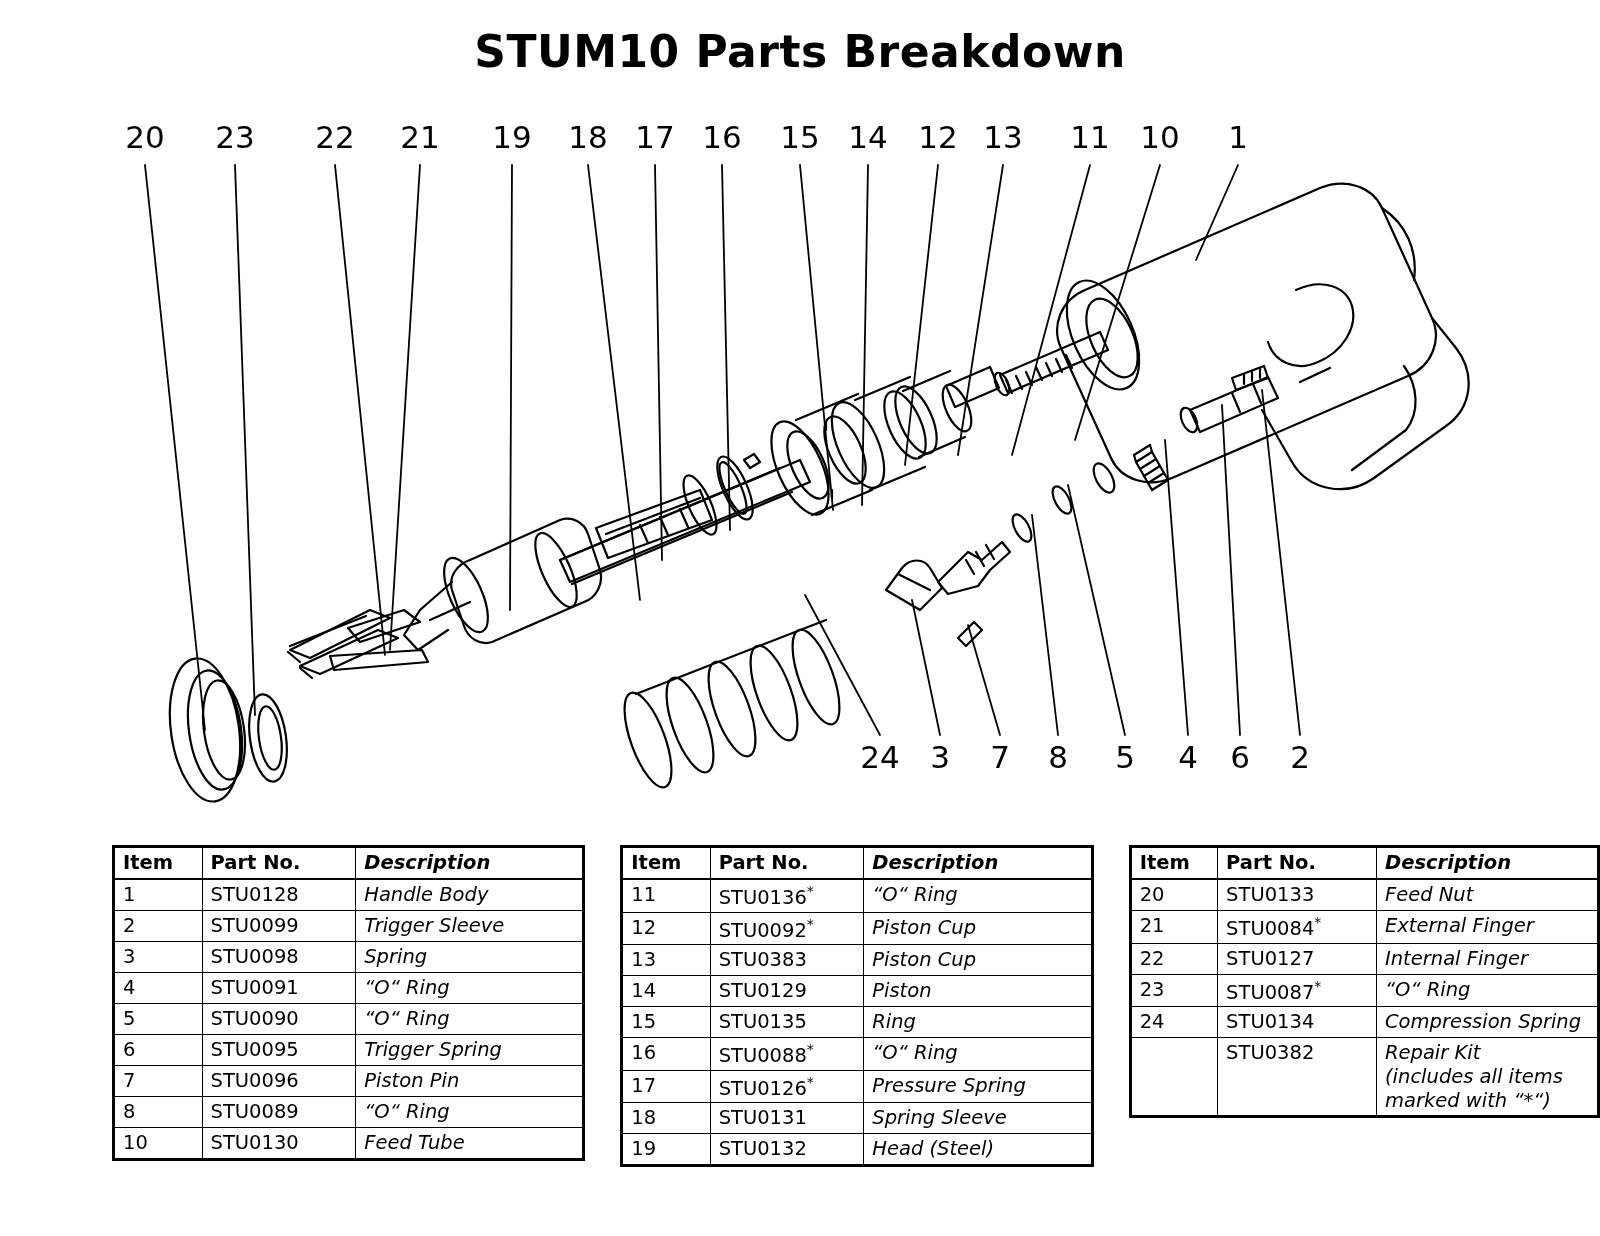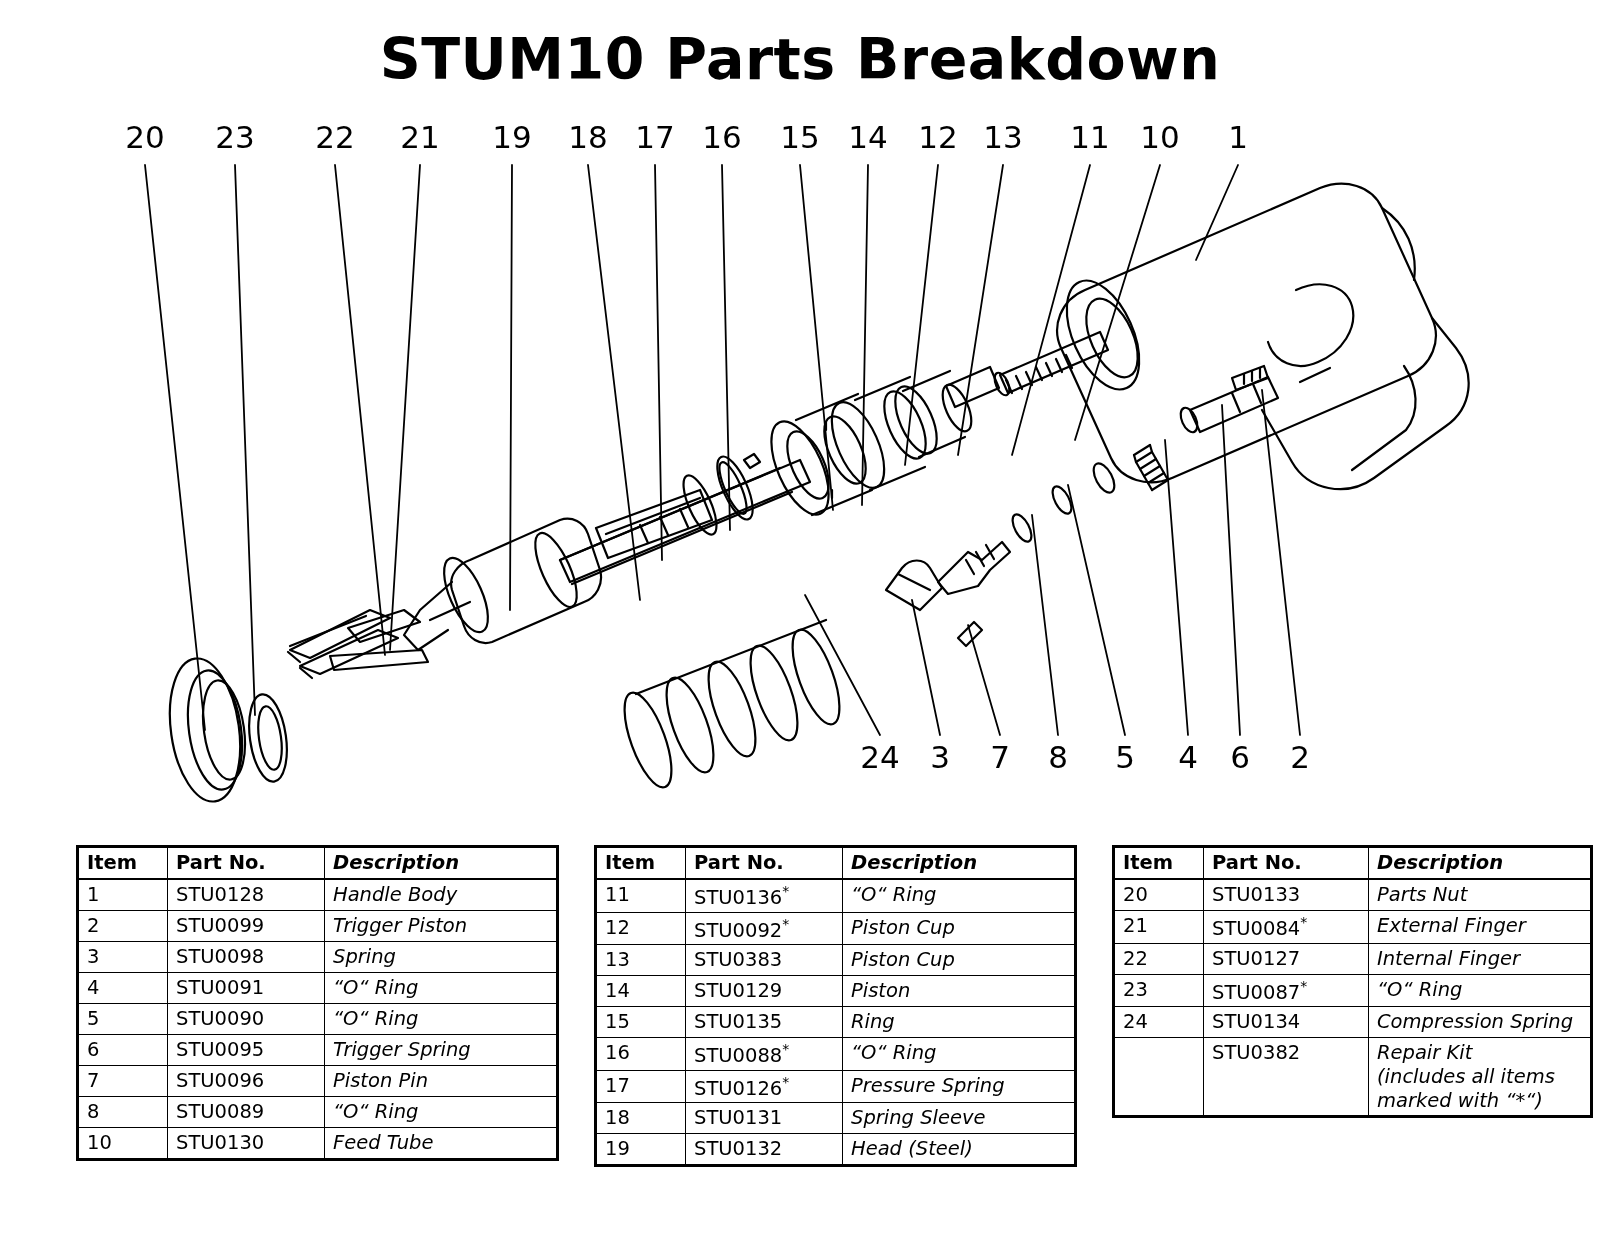--- a/index.html
+++ b/index.html
@@ -14,21 +14,21 @@
     font-family: "DejaVu Sans", sans-serif;
     color: #000000;
     overflow: hidden;
   }
   #page-title {
     position: absolute;
     top: 26px;
     left: 0;
     width: 1600px;
     text-align: center;
-    font-size: 57px;
+    font-size: 44px;
     font-weight: bold;
     letter-spacing: 0.5px;
   }
   #diagram-area {
     position: absolute;
     top: 90px;
     left: 0;
     width: 1600px;
     height: 720px;
   }
@@ -42,21 +42,21 @@
   }
   
   #tables {
     position: absolute;
     top: 845px;
     left: 0;
     width: 1600px;
     height: 340px;
     display: flex;
     gap: 35px;
-    padding-left: 76px;
+    padding-left: 112px;
     box-sizing: border-box;
   }
   .parts-table {
     border-collapse: collapse;
     border: 3px solid #000;
     font-size: 19.5px;
     background: #fff;
     table-layout: fixed;
     align-self: flex-start;
   }
@@ -292,21 +292,21 @@
     </thead>
     <tbody>
         <tr>
           <td class="col-item">1</td>
           <td class="col-part">STU0128</td>
           <td class="col-desc">Handle Body</td>
         </tr>
         <tr>
           <td class="col-item">2</td>
           <td class="col-part">STU0099</td>
-          <td class="col-desc">Trigger Piston</td>
+          <td class="col-desc">Trigger Sleeve</td>
         </tr>
         <tr>
           <td class="col-item">3</td>
           <td class="col-part">STU0098</td>
           <td class="col-desc">Spring</td>
         </tr>
         <tr>
           <td class="col-item">4</td>
           <td class="col-part">STU0091</td>
           <td class="col-desc">“O“ Ring</td>
@@ -401,21 +401,21 @@
       <tr>
         <th class="col-item">Item</th>
         <th class="col-part">Part No.</th>
         <th class="col-desc">Description</th>
       </tr>
     </thead>
     <tbody>
         <tr>
           <td class="col-item">20</td>
           <td class="col-part">STU0133</td>
-          <td class="col-desc">Parts Nut</td>
+          <td class="col-desc">Feed Nut</td>
         </tr>
         <tr>
           <td class="col-item">21</td>
           <td class="col-part">STU0084<span class="star">*</span></td>
           <td class="col-desc">External Finger</td>
         </tr>
         <tr>
           <td class="col-item">22</td>
           <td class="col-part">STU0127</td>
           <td class="col-desc">Internal Finger</td>

